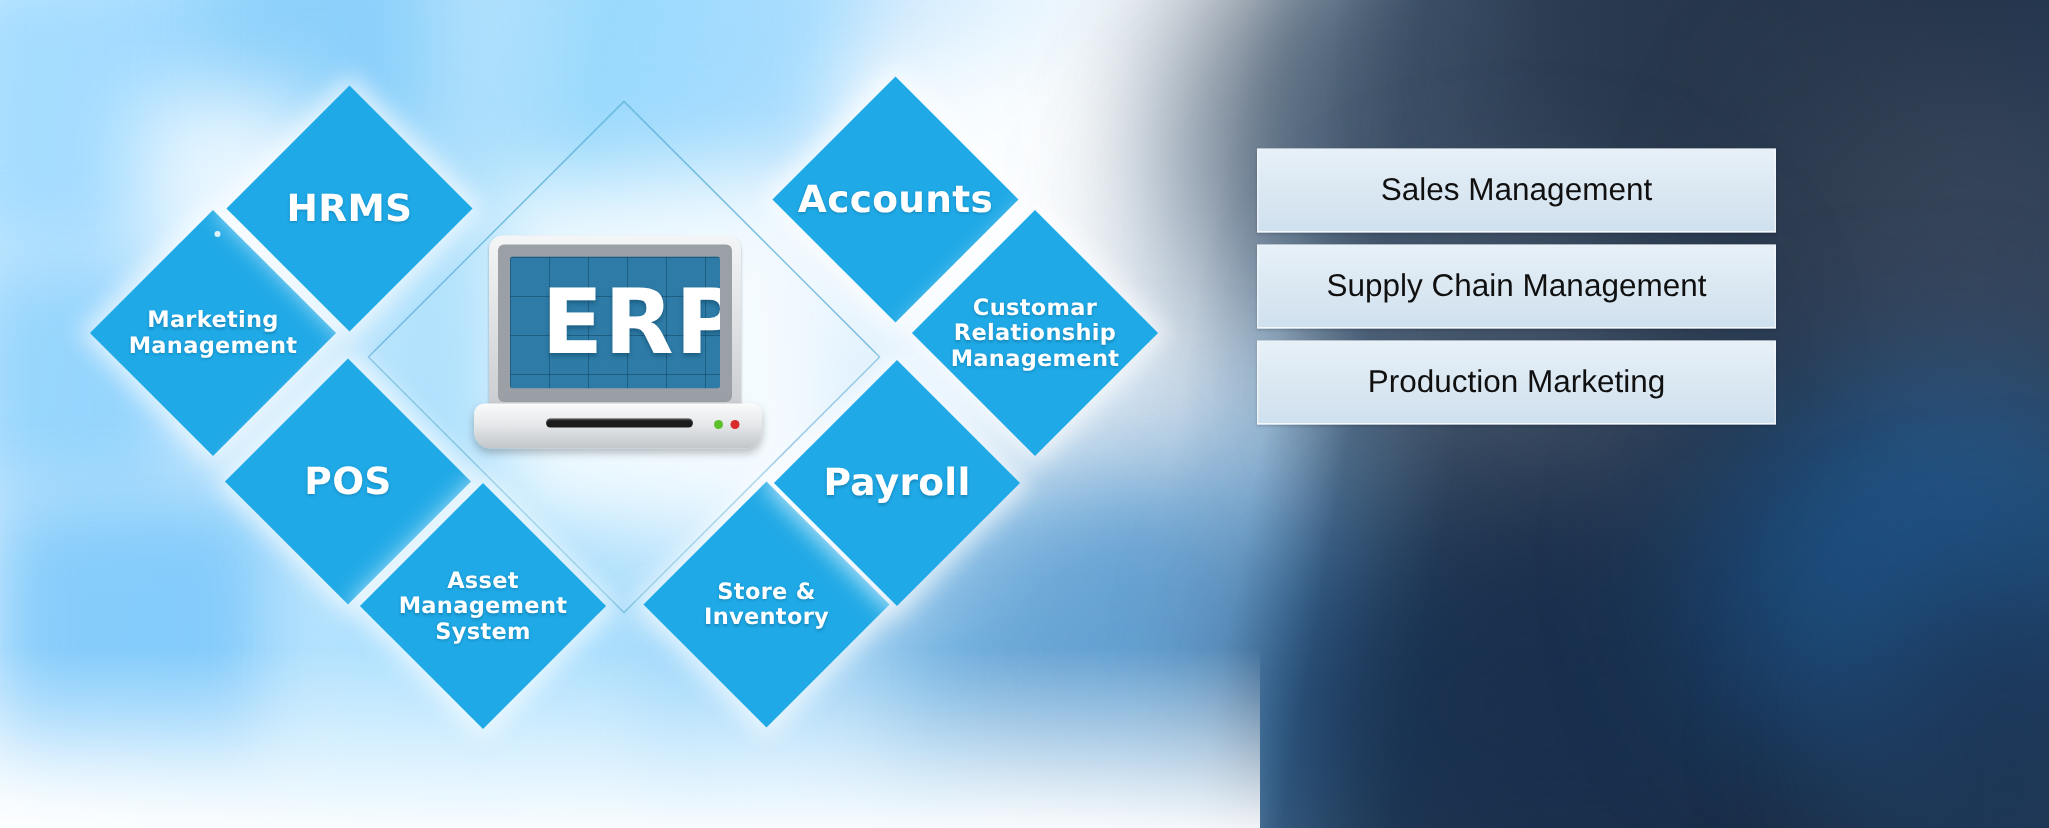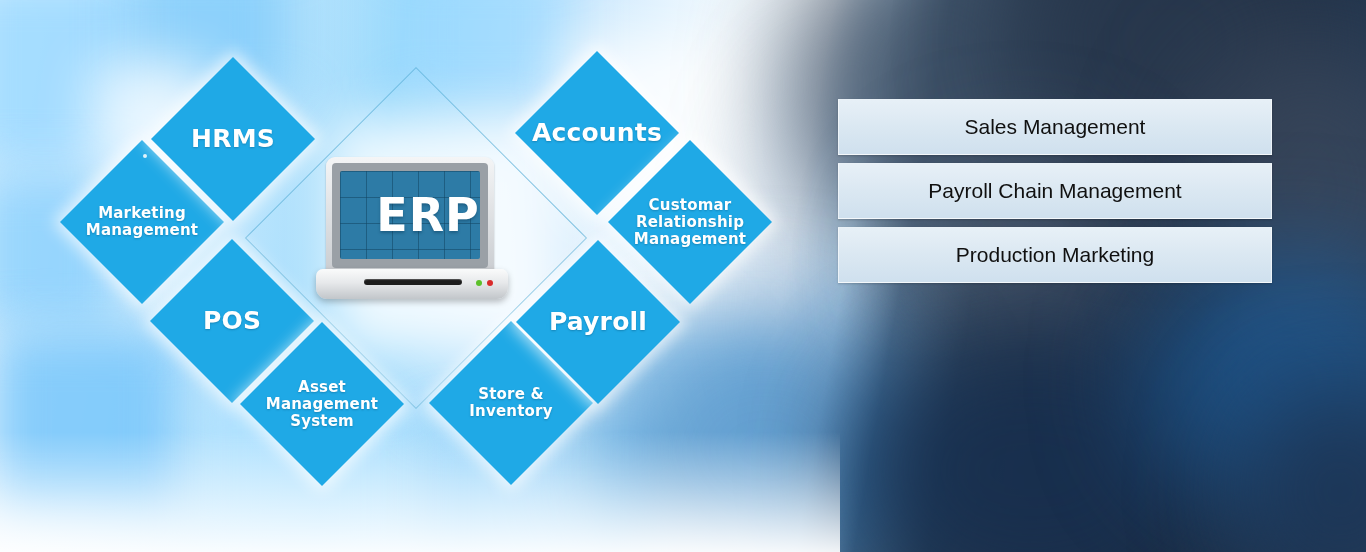--- a/index.html
+++ b/index.html
@@ -76,36 +76,36 @@
     box-shadow:0 1px 2px rgba(0,0,0,.28);}
   .lid-in{position:absolute;left:6px;top:6px;right:6px;bottom:7px;
     background:#9aa0a6;border-radius:4px;}
   .screen{position:absolute;left:8px;top:8px;right:8px;bottom:9px;
     background:
       repeating-linear-gradient(to right,rgba(18,70,100,.55) 0 1px,transparent 1px 26px),
       repeating-linear-gradient(to bottom,rgba(18,70,100,.55) 0 1px,transparent 1px 26px),
       #2d7ba6;
     border-radius:2px;overflow:hidden;
     display:flex;align-items:center;justify-content:center;}
-  .screen .erp{color:#fff;font-weight:bold;font-size:46px;letter-spacing:1px;
+  .screen .erp{color:#fff;font-weight:bold;font-size:60px;letter-spacing:1px;
     text-shadow:0 2px 3px rgba(10,60,90,.45);margin-left:36px;}
   .base{position:absolute;left:0;top:112px;width:192px;height:30px;
     background:linear-gradient(to bottom,#fafbfb 0%,#e7e9eb 45%,#c2c6ca 100%);
     border-radius:7px 7px 11px 11px;
     box-shadow:0 3px 6px rgba(0,0,0,.25);}
   .slot{position:absolute;left:48px;top:10px;width:98px;height:6px;
     background:#1c1c1c;border-radius:3px;box-shadow:inset 0 1px 1px rgba(255,255,255,.25);}
   .led{position:absolute;top:11px;width:6px;height:6px;border-radius:50%;}
   .led-g{left:160px;background:#5cc02a;}
   .led-r{left:171px;background:#d92b2b;}
   .dot{position:absolute;left:143px;top:154px;width:4px;height:4px;border-radius:50%;
     background:rgba(255,255,255,.85);}
 
   
-  #list{position:absolute;left:838px;top:99px;width:434px;}
+  #list{position:absolute;left:838px;top:99px;width:346px;}
   .bar{
     height:54px;margin-bottom:8px;
     background:linear-gradient(to bottom,#e7f0f7 0%,#dbe8f2 48%,#cfe0ee 100%);
     border:1px solid rgba(255,255,255,.55);
     display:flex;align-items:center;justify-content:center;
     box-shadow:0 1px 2px rgba(0,0,0,.18);
   }
   .bar span{font-family:"Liberation Sans",sans-serif;font-size:21px;color:#101010;}
 </style>
 </head>
@@ -209,20 +209,20 @@
       </div>
     </div>
     <div class="dot"></div>
   </div>
 
   <div id="list">
     <div class="bar">
       <span>Sales Management</span>
     </div>
     <div class="bar">
-      <span>Payroll Chain Management</span>
+      <span>Supply Chain Management</span>
     </div>
     <div class="bar">
       <span>Production Marketing</span>
     </div>
   </div>
 
 </div>
 
 </body></html>

